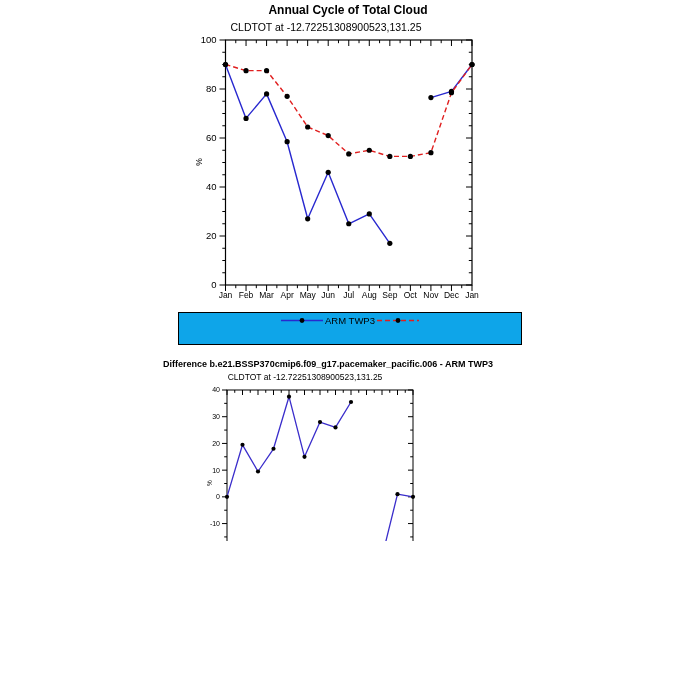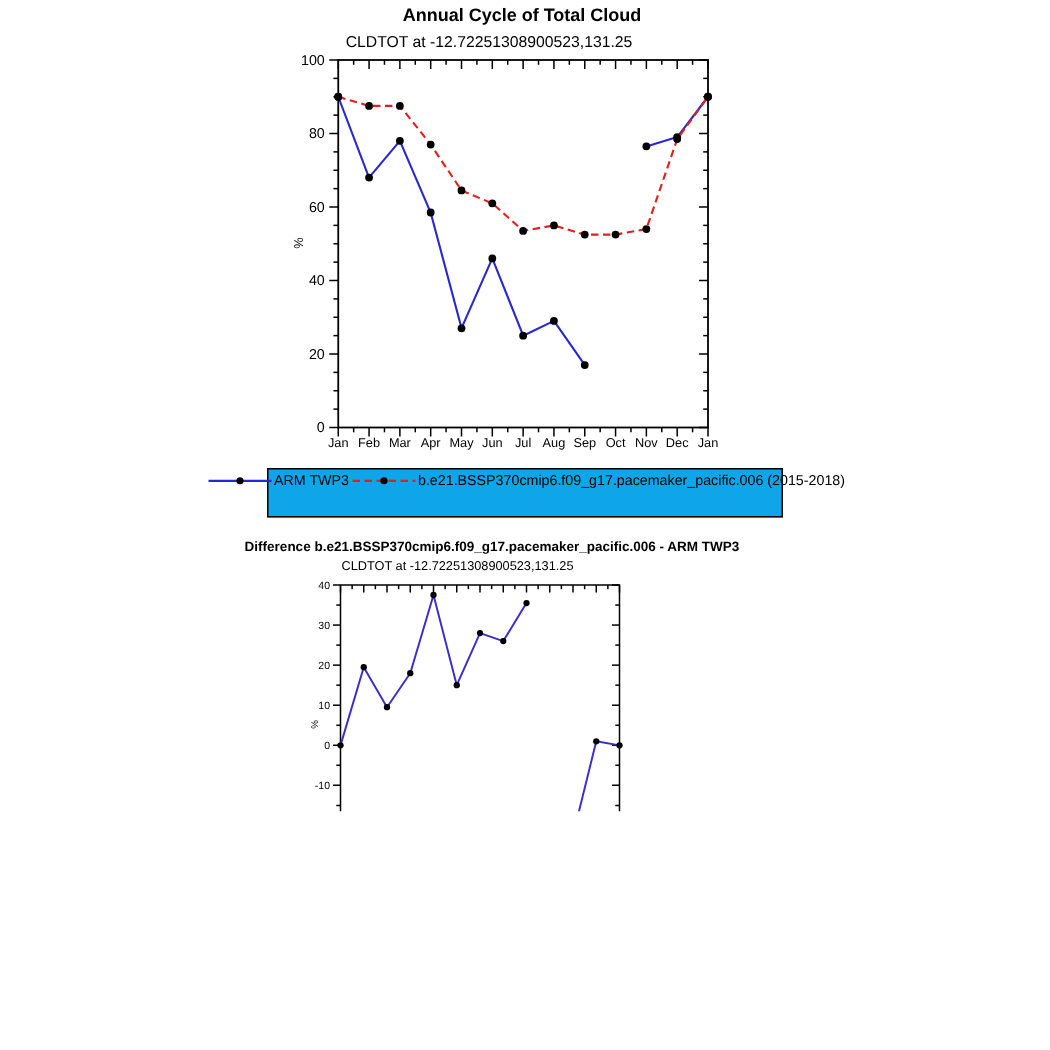--- a/index.html
+++ b/index.html
@@ -322,17 +322,16 @@
         <line id="lsw-obs" x1="2" y1="6.5" x2="44" y2="6.5" stroke-width="1.5" stroke="#2828cf"></line>
         <circle id="lswm-obs" cx="23" cy="6.5" r="2.4" fill="#000000"></circle>
       </svg>
       <span>ARM TWP3</span>
     </div>
     <div class="legend-row">
       <svg class="lsw" width="46" height="13">
         <line id="lsw-model" x1="2" y1="6.5" x2="44" y2="6.5" stroke-width="1.5" stroke-dasharray="5,3" stroke="#e01f1f"></line>
         <circle id="lswm-model" cx="23" cy="6.5" r="2.4" fill="#000000"></circle>
       </svg>
-      <span>b.e21.BSSP370cmip6.f09_g17.pacemaker_pacific.006 (2015-2018)</span>
     </div>
   </div>
 
 </div>
 
 </body></html>

